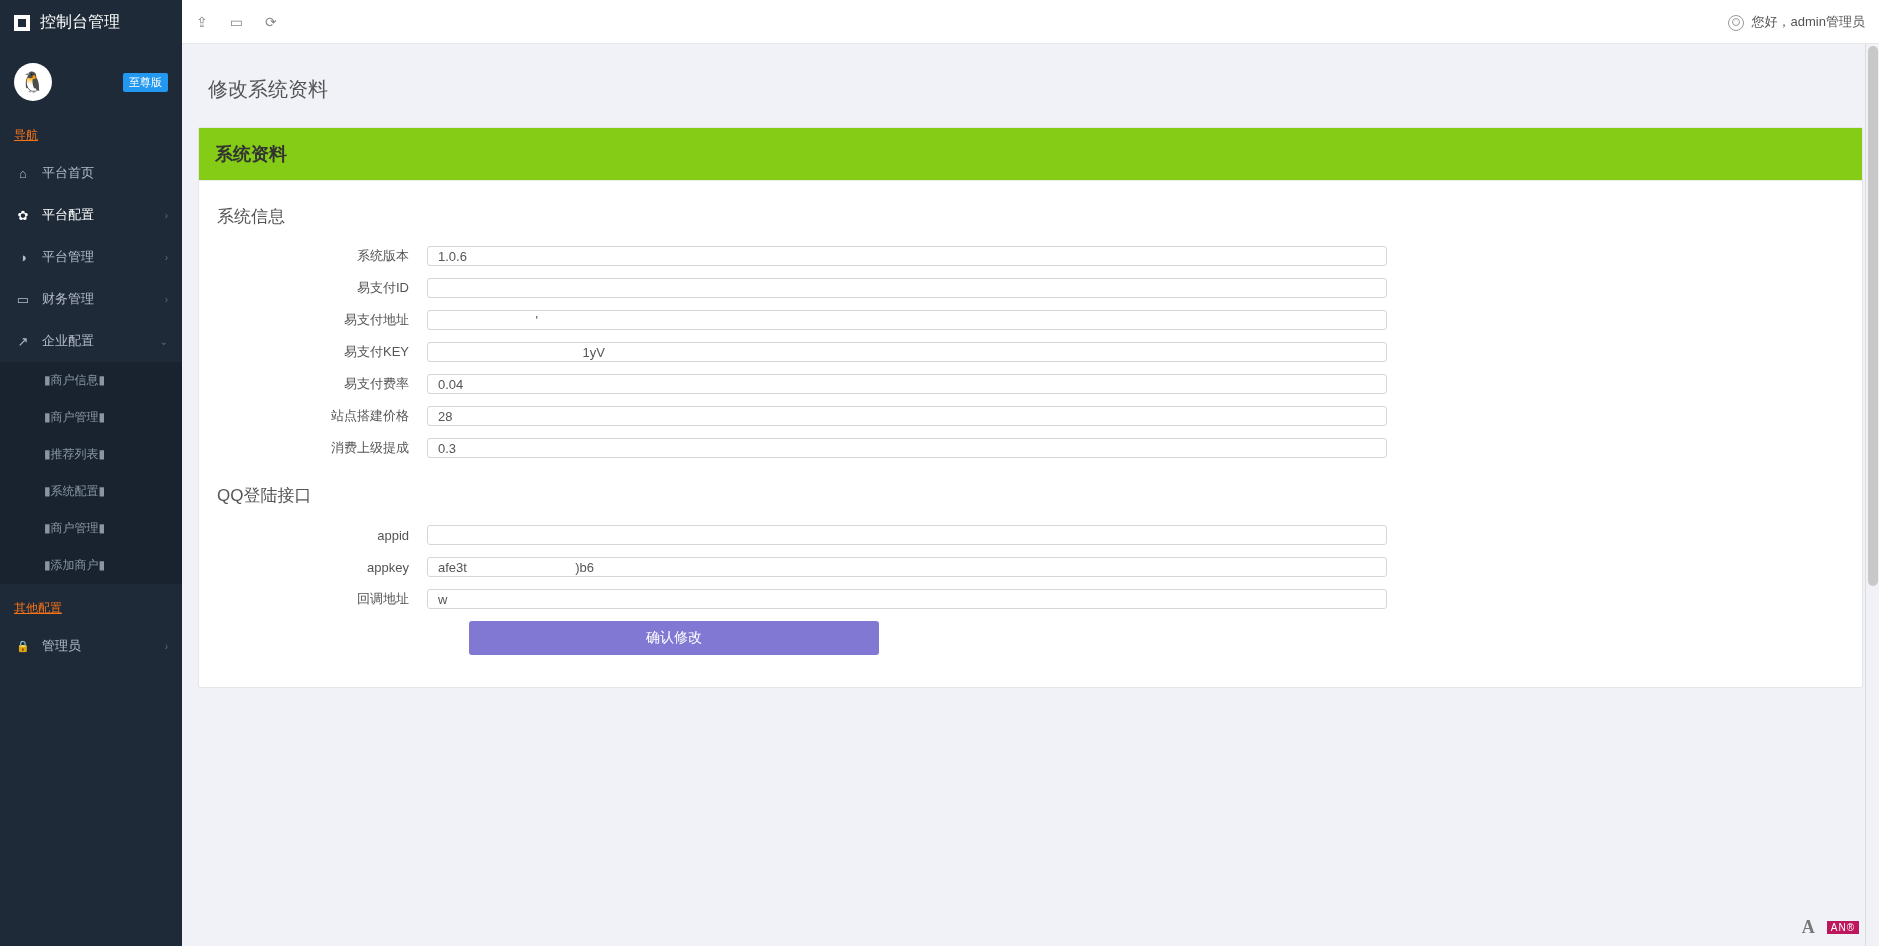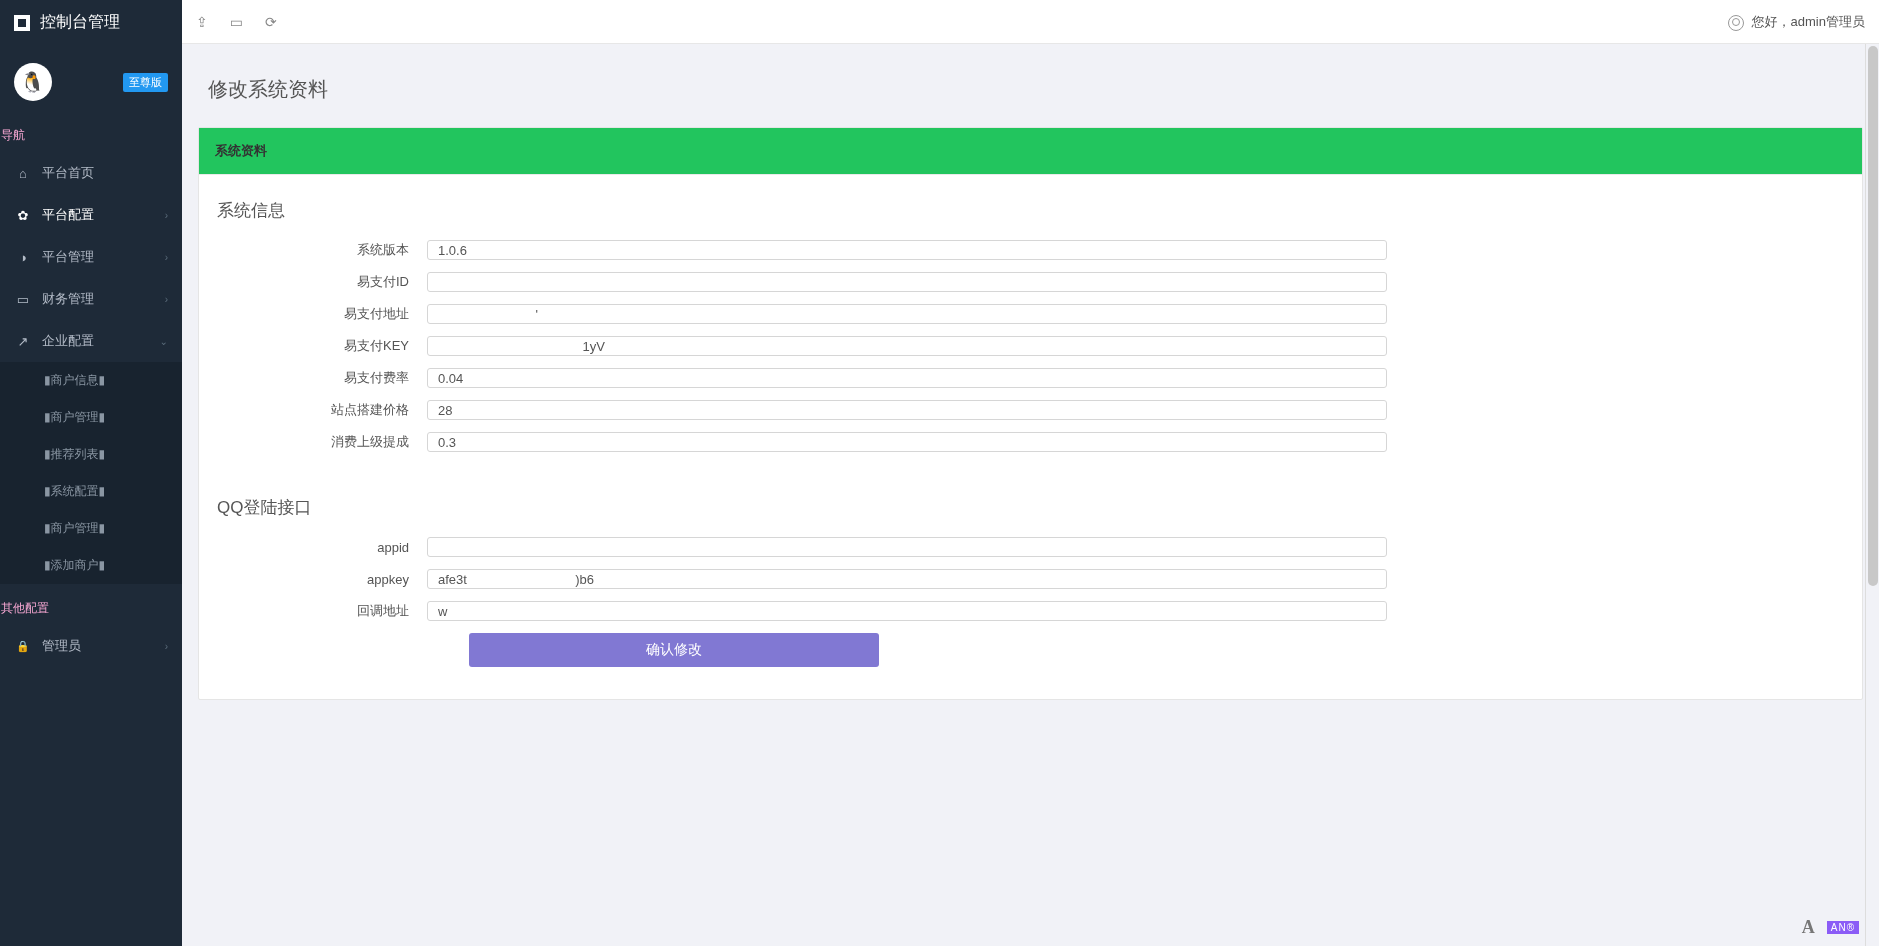--- a/index.html
+++ b/index.html
@@ -7,54 +7,54 @@
 .app { display: flex; height: 946px; width: 1879px; }
 
 
 .sidebar { width: 182px; background: #1e2a38; color: #b4bcc8; display: flex; flex-direction: column; flex-shrink: 0; }
 .sidebar-header { display: flex; align-items: center; padding: 12px 14px; color: #fff; font-size: 16px; font-weight: 500; }
 .sidebar-header .logo { width: 16px; height: 16px; background: #fff; margin-right: 10px; position: relative; }
 .sidebar-header .logo::after { content: ""; position: absolute; top: 4px; left: 4px; width: 8px; height: 8px; background: #1e2a38; }
 .avatar-row { padding: 18px 14px 10px; display: flex; align-items: center; justify-content: space-between; }
 .avatar { width: 38px; height: 38px; border-radius: 50%; background: #fff; display: flex; align-items: center; justify-content: center; font-size: 20px; }
 .badge { background: #2298f1; color: #fff; font-size: 11px; padding: 2px 6px; border-radius: 2px; }
-.nav-section { font-size: 12px; color: #f9a8d4; padding: 16px 1px 8px; }
+.nav-section { font-size: 12px; color: #f97316; padding: 16px 14px 8px; text-decoration: underline; }
 .nav-item { display: flex; align-items: center; padding: 12px 14px; color: #b4bcc8; cursor: pointer; position: relative; font-size: 13px; }
 .nav-item.active { color: #fff; font-weight: 500; }
 .nav-item .icon { width: 18px; margin-right: 10px; display: inline-flex; align-items: center; justify-content: center; }
 .nav-item .chev { position: absolute; right: 14px; font-size: 10px; color: #5a6b7a; }
 .sub-items { background: #18232f; }
 .sub-item { padding: 10px 14px 10px 44px; font-size: 12px; color: #8a96a3; cursor: pointer; }
 
 
 .main { flex: 1; display: flex; flex-direction: column; min-width: 0; }
 .topbar { height: 44px; background: #fff; border-bottom: 1px solid #e7e7e7; display: flex; align-items: center; padding: 0 14px; justify-content: space-between; }
 .topbar-left { display: flex; gap: 22px; align-items: center; color: #888; }
 .topbar-left .ticon { cursor: pointer; font-size: 14px; }
 .topbar-right { display: flex; align-items: flex-end; gap: 8px; color: #555; font-size: 13px; }
 .topbar-right .user-ic { width: 16px; height: 16px; border: 1.5px solid #999; border-radius: 50%; display: inline-block; position: relative; }
 .topbar-right .user-ic::after { content: ""; position: absolute; width: 6px; height: 6px; border: 1.5px solid #999; border-radius: 50%; top: 2px; left: 3px; }
 
 .content { flex: 1; padding: 14px 16px 20px; overflow: auto; }
 .page-title { font-size: 20px; color: #555; font-weight: 400; padding: 18px 10px 24px; }
 .panel { background: #fff; border: 1px solid #e5e5e5; border-radius: 2px; }
-.panel-head { padding: 14px 16px; border-bottom: 1px solid #eaeaea; font-size: 13px; font-weight: 600; color: #333; background:#22c55e; }
+.panel-head { padding: 14px 16px; border-bottom: 1px solid #eaeaea; font-size: 18px; font-weight: 600; color: #333; background:#84cc16; }
 .panel-body { padding: 20px 18px 32px; }
 .section-title { font-size: 17px; color: #555; margin: 4px 0 18px; font-weight: 400; }
 
 .form-row { display: flex; align-items: center; margin-bottom: 12px; }
 .form-label { width: 210px; text-align: right; padding-right: 18px; color: #555; font-size: 13px; }
 .form-input { flex: 1; max-width: 960px; height: 20px; border: 1px solid #d6d6d6; border-radius: 3px; padding: 0 10px; font-size: 13px; color: #555; background: #fff; }
 .btn-submit { width: 410px; height: 34px; background: #8178d3; color: #fff; border: none; border-radius: 3px; cursor: pointer; font-size: 14px; }
 .btn-row { margin-left: 228px; margin-top: 8px; padding-left: 24px; }
 
 
 .footer-brand { position: fixed; right: 20px; bottom: 8px; display: flex; align-items: center; gap: 6px; color: #888; font-size: 12px; }
 .footer-brand .flogo { font-weight: bold; font-size: 18px; color: #777; font-family: serif; }
-.footer-brand .ftag { background: #8b5cf6; color: #fff; padding: 1px 4px; font-size: 10px; letter-spacing: 1px; }
+.footer-brand .ftag { background: #be185d; color: #fff; padding: 1px 4px; font-size: 10px; letter-spacing: 1px; }
 
 .scroll-right { position: fixed; right: 0; top: 44px; bottom: 0; width: 14px; background: #f1f2f7; border-left: 1px solid #ddd; }
 .scroll-right .thumb { width: 10px; margin: 2px auto; height: 540px; background: #c8c8c8; border-radius: 5px; }
 
 
 .i-home::before { content: "⌂"; }
 .i-gear::before { content: "✿"; }
 .i-db::before { content: "◑"; }
 .i-card::before { content: "▭"; }
 .i-ext::before { content: "↗"; }
@@ -160,21 +160,21 @@
           </div>
           <div class="form-row">
             <label class="form-label">站点搭建价格</label>
             <input class="form-input" value="28" style="">
           </div>
           <div class="form-row">
             <label class="form-label">消费上级提成</label>
             <input class="form-input" value="0.3" style="">
           </div>
 
-          <div class="section-title" style="margin-top:44px">QQ登陆接口</div>
+          <div class="section-title" style="margin-top:26px">QQ登陆接口</div>
 
           <div class="form-row">
             <label class="form-label">appid</label>
             <input class="form-input" value="" style="">
           </div>
           <div class="form-row">
             <label class="form-label">appkey</label>
             <input class="form-input" value="afe3t                              )b6" style="">
           </div>
           <div class="form-row">

